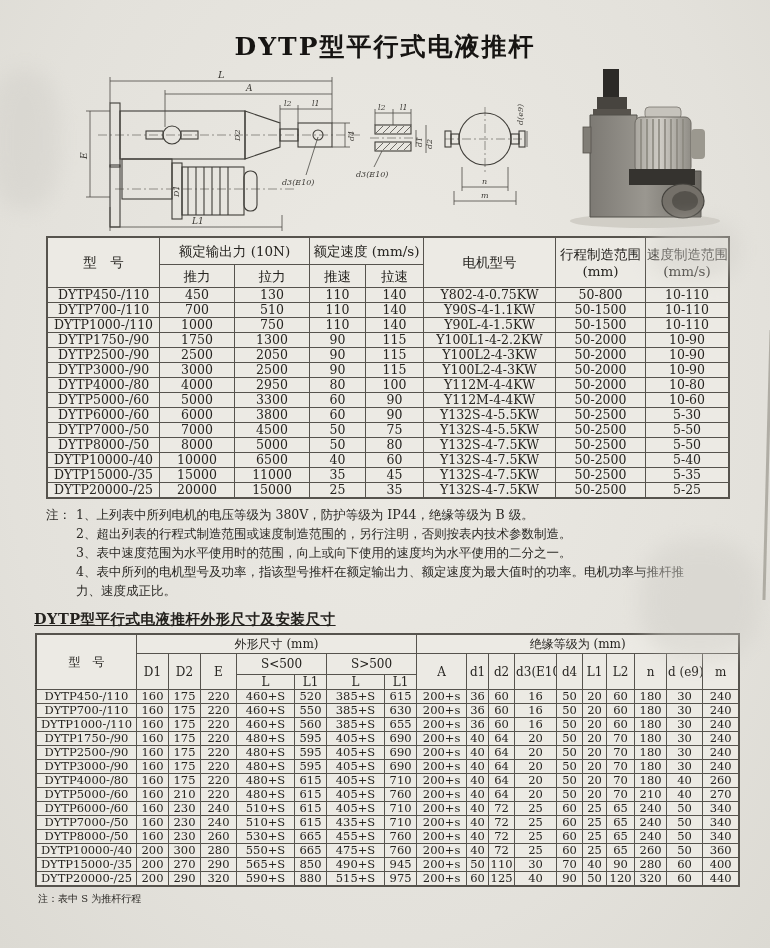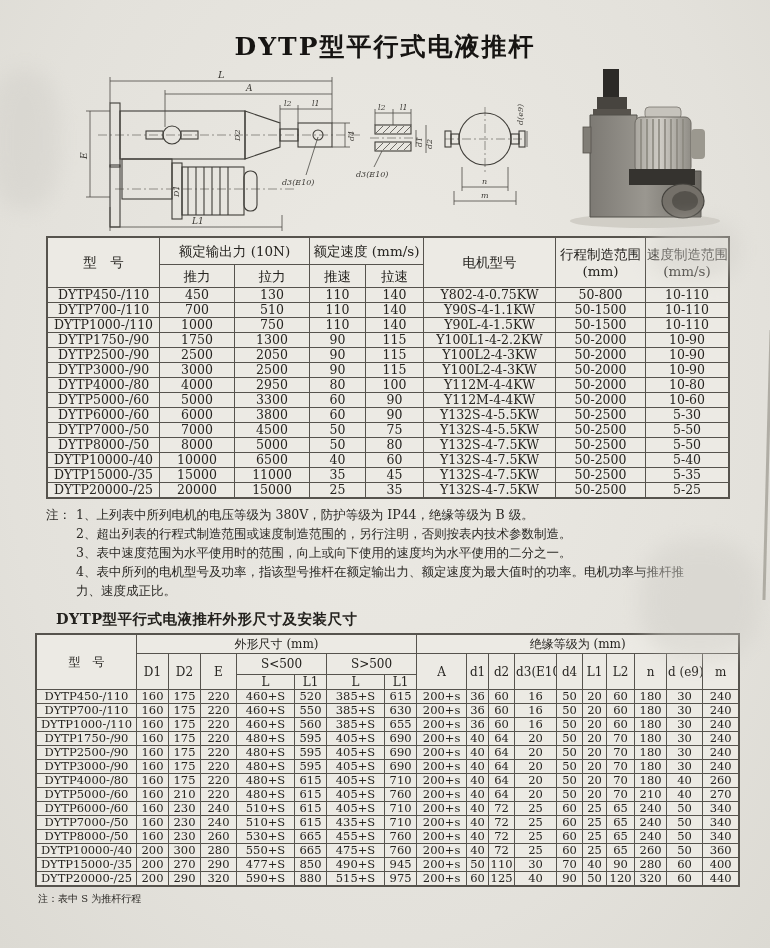--- a/index.html
+++ b/index.html
@@ -21,21 +21,21 @@
     font-size:25px;font-weight:bold;letter-spacing:2px;color:#161412;
   }
   .figures{
     margin:2px 18px 0 60px;height:172px;
     display:flex;align-items:center;justify-content:space-between;
   }
   .tech-drawing{width:470px;height:168px;}
   .photo-wrap{width:215px;height:170px;display:flex;align-items:center;justify-content:center;}
 
   .section-heading{font-size:14.5px;font-weight:bold;color:#24221e;margin:8px 0 5px 40px;letter-spacing:.5px;}
-  .section-heading.s2{margin-left:56px;margin-top:10px;}
+  .section-heading.s2{margin-left:34px;margin-top:10px;text-decoration:underline;}
 
   table{border-collapse:collapse;background:#eceae4;table-layout:fixed;}
   th,td{border:1px solid #56534d;text-align:center;overflow:hidden;white-space:nowrap;}
   th{font-weight:normal;}
 
   .t1{margin:0 0 0 47px;width:681px;outline:1px solid #56534d;}
   .t1 th{font-size:13.5px;line-height:1.25;padding:1px 1px;}
   .t1 thead tr:first-child th{height:24px;}
   .t1 thead tr:last-child th{height:20px;}
   .t1 td{font-size:12.5px;height:14px;line-height:14px;padding:0 1px;}
@@ -698,21 +698,21 @@
           <td>65</td>
           <td>260</td>
           <td>50</td>
           <td>360</td>
         </tr>
         <tr>
           <td>DYTP15000-/35</td>
           <td>200</td>
           <td>270</td>
           <td>290</td>
-          <td>477+S</td>
+          <td>565+S</td>
           <td>850</td>
           <td>490+S</td>
           <td>945</td>
           <td>200+s</td>
           <td>50</td>
           <td>110</td>
           <td>30</td>
           <td>70</td>
           <td>40</td>
           <td>90</td>

